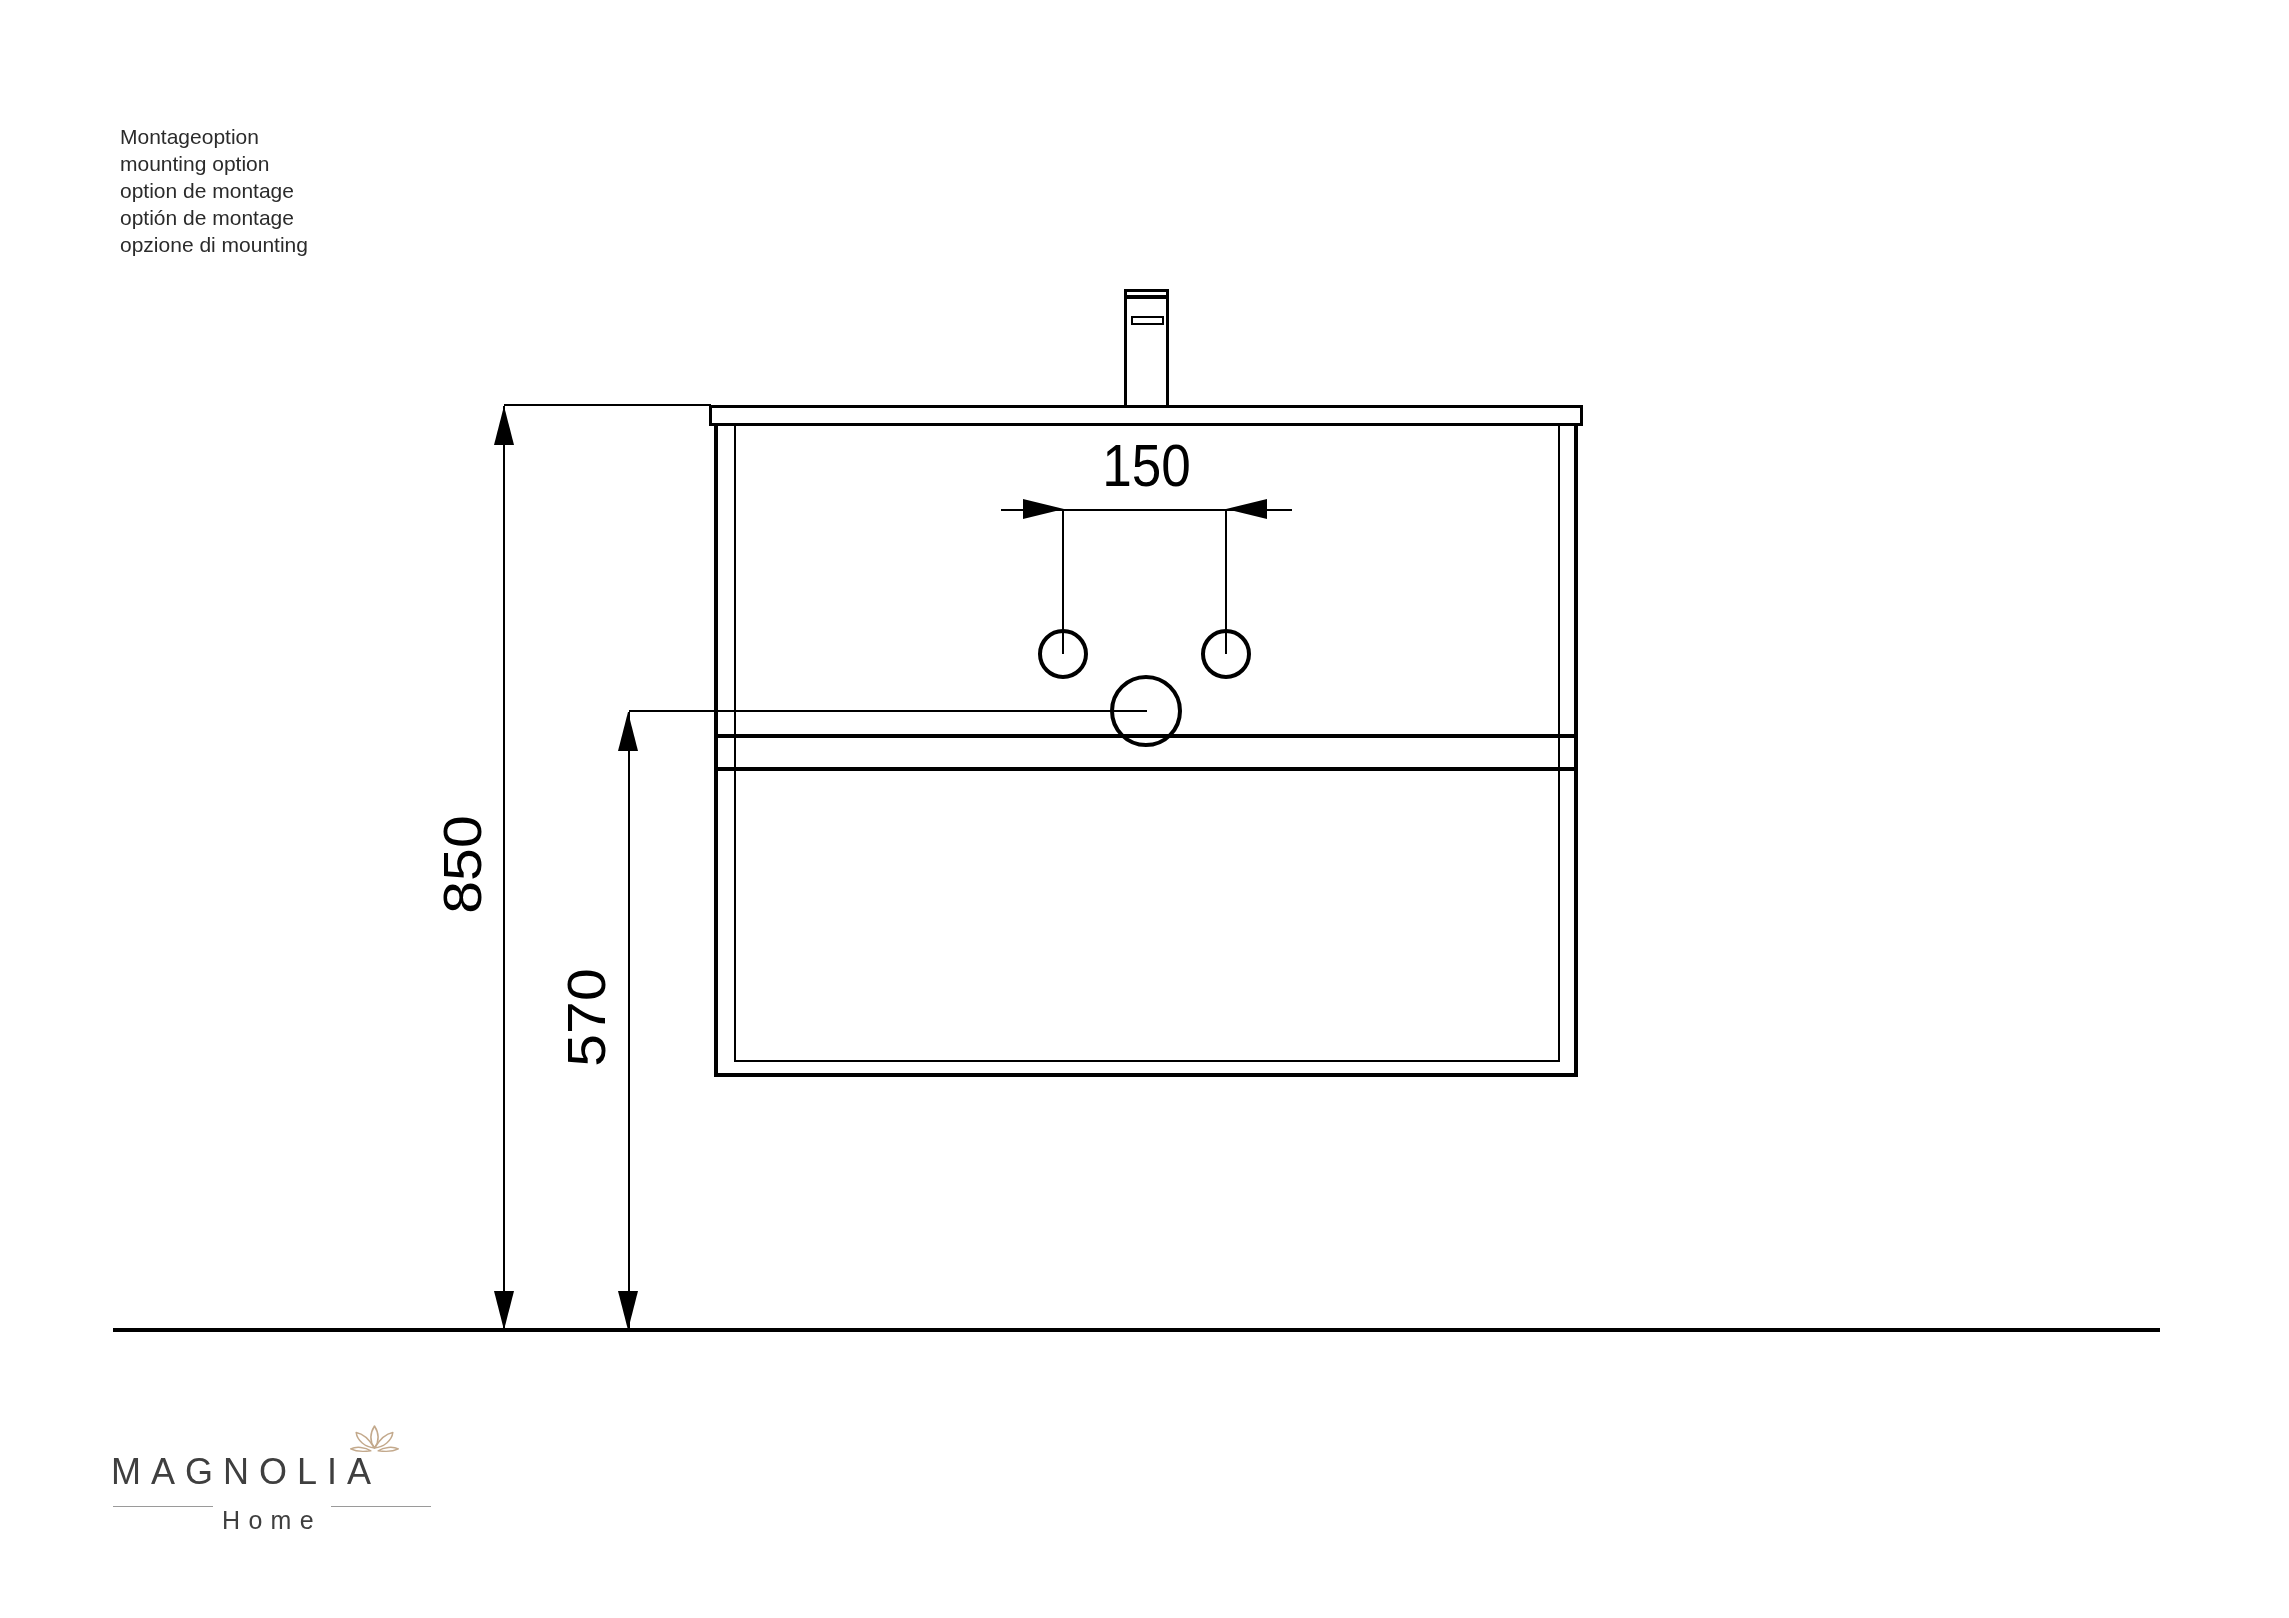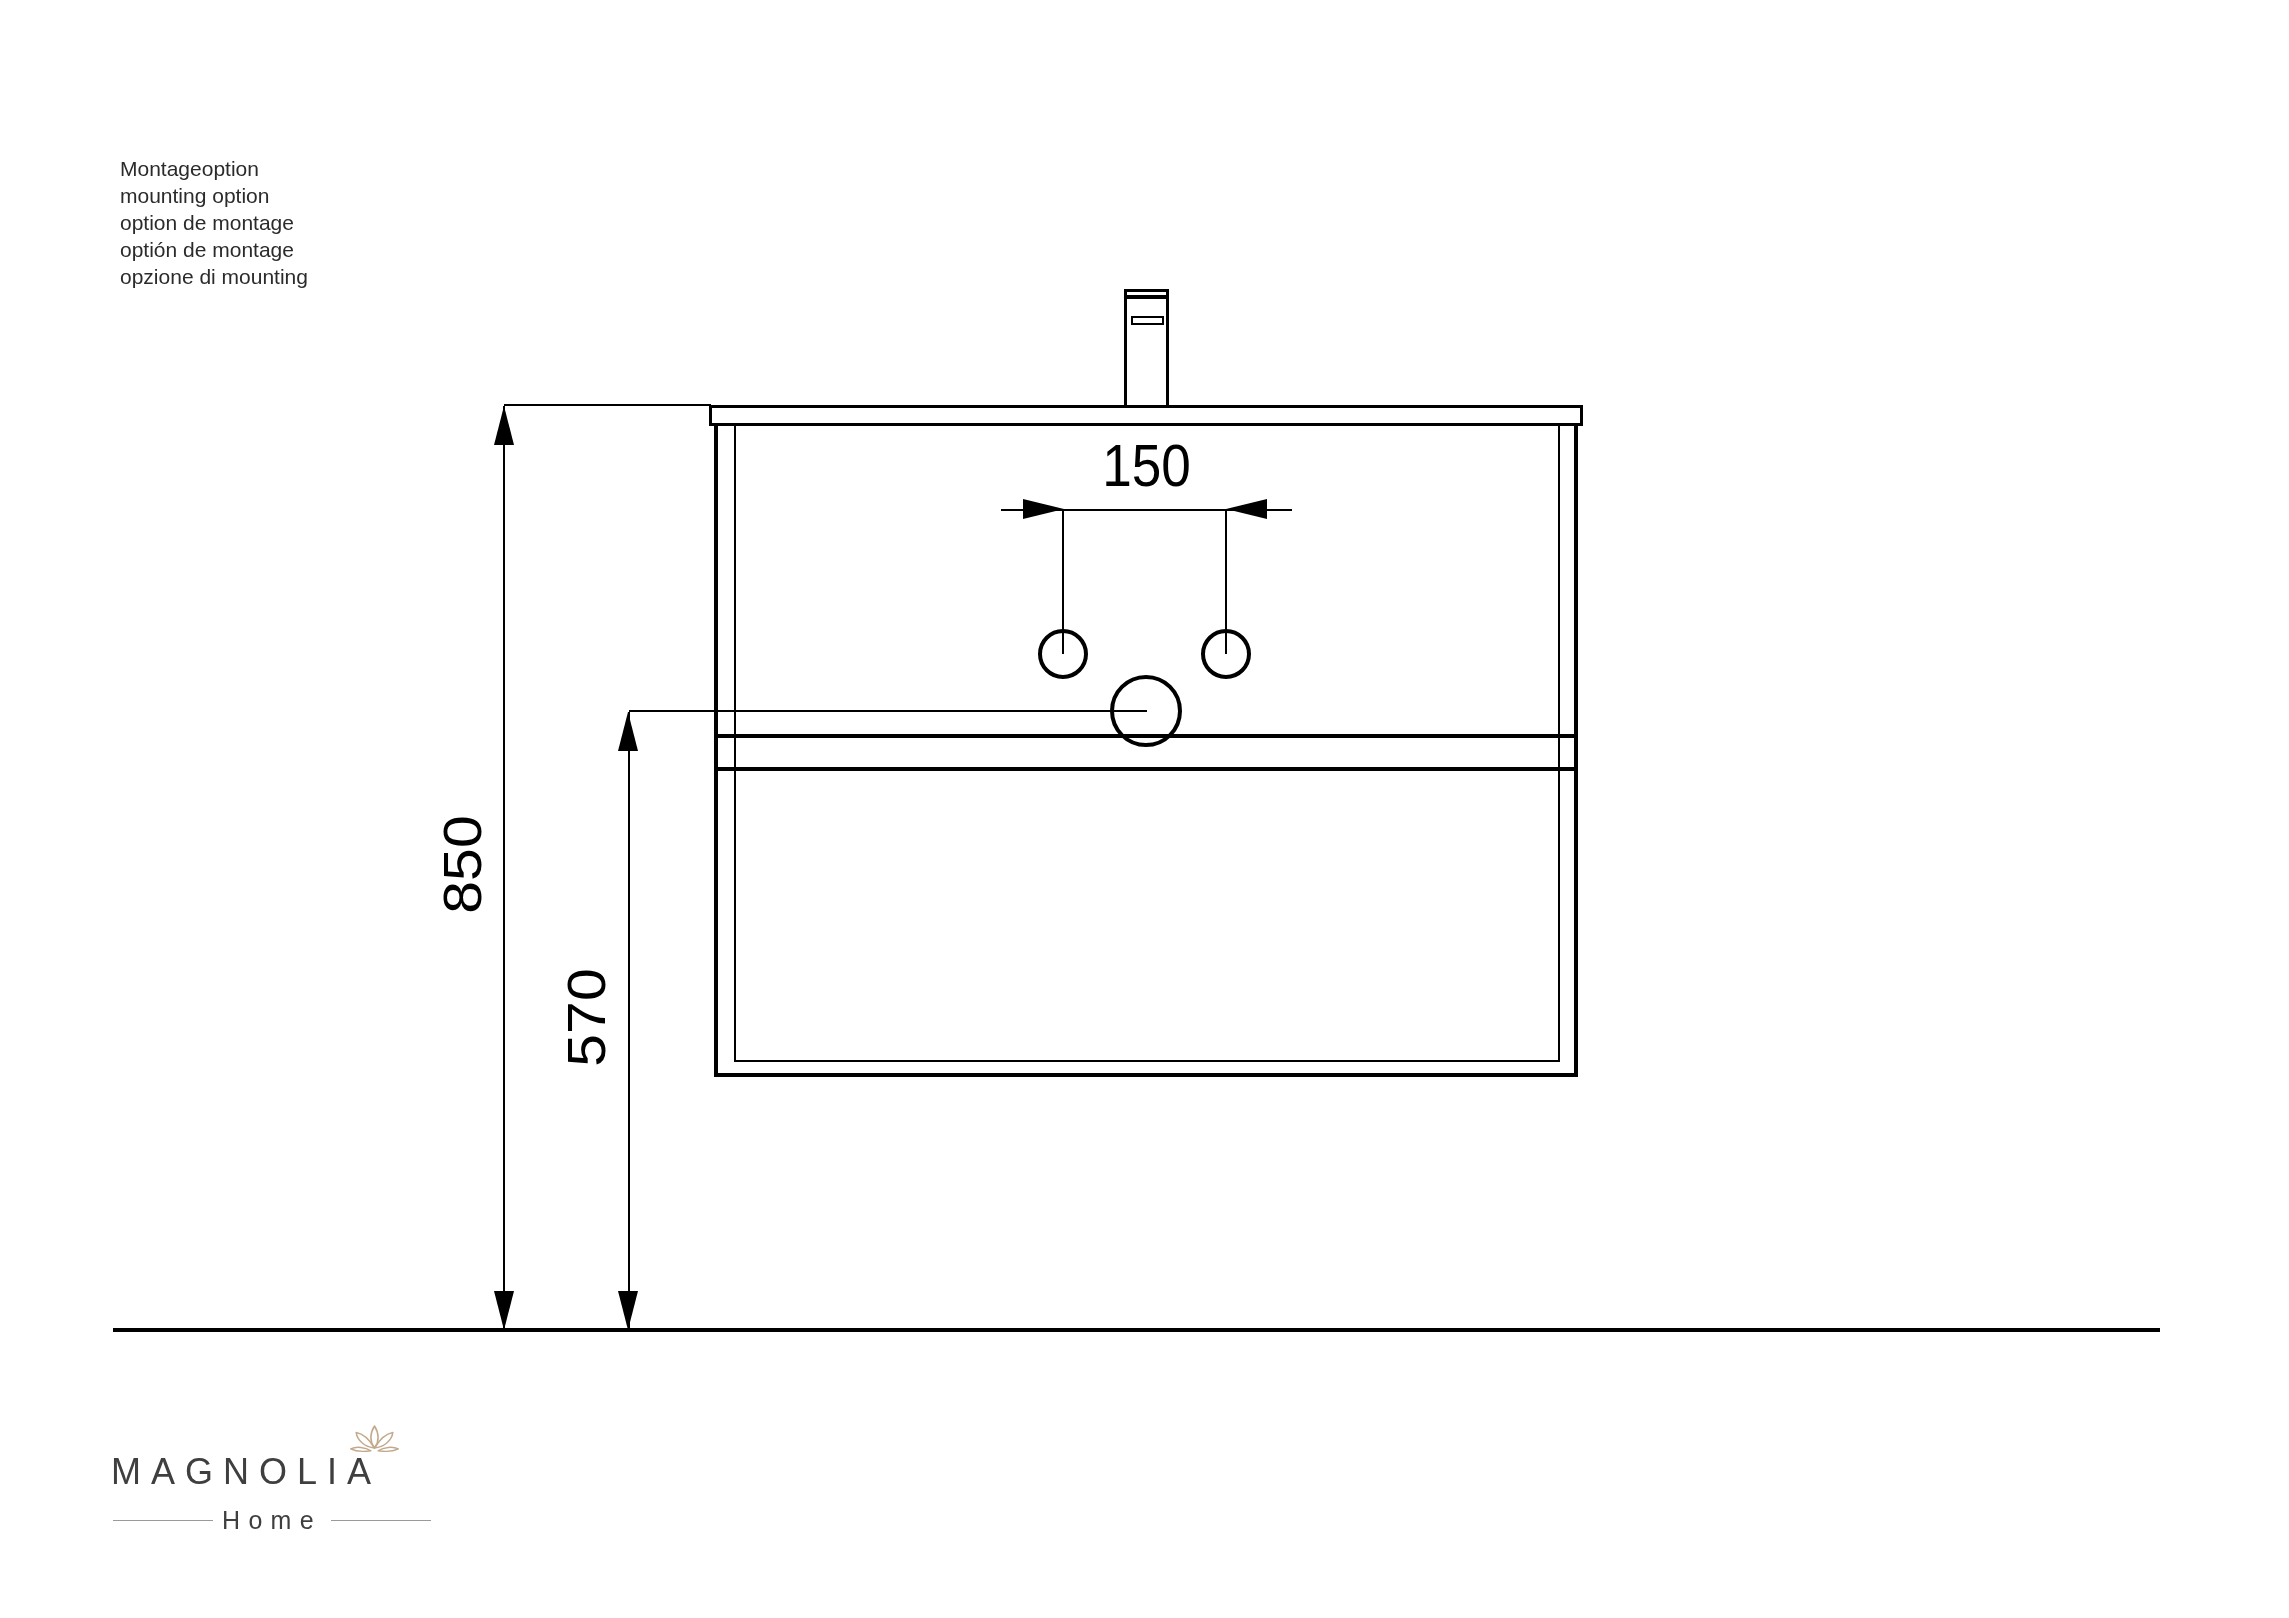--- a/index.html
+++ b/index.html
@@ -6,21 +6,21 @@
     --line:#000000; --note_text:#2b2b2b; --dim_text:#000000;
     --logo_text:#3f3f3f; --logo_accent:#c3a98c; --background:#ffffff; --rule_gray:#9a9a9a;
   }
   html,body{margin:0;padding:0;}
   body{
     width:2290px;height:1619px;background:var(--background);
     font-family:"Liberation Sans", sans-serif;position:relative;overflow:hidden;
   }
   .abs{position:absolute;}
   
-  .notes{left:120px;top:123px;color:var(--note_text);font-size:21px;line-height:27px;margin-top:32px;}
+  .notes{left:120px;top:123px;color:var(--note_text);font-size:21px;line-height:27px;}
   .hline{background:var(--line);height:3.7px;}
   .thin-h{background:var(--line);height:1.8px;}
   .thin-v{background:var(--line);width:1.8px;}
   
   .faucet-body{left:1124px;top:289px;width:45px;height:116px;border-left:3.7px solid var(--line);border-right:3.7px solid var(--line);border-top:3.7px solid var(--line);box-sizing:border-box;}
   .faucet-cap{left:1124px;top:295px;width:45px;}
   .faucet-spout{left:1131px;top:316px;width:33px;height:9.2px;border:2.8px solid var(--line);box-sizing:border-box;}
   
   .countertop{left:709px;top:405px;width:874px;height:21px;border:3.7px solid var(--line);box-sizing:border-box;}
   .cab-outer{left:714px;top:426px;width:864px;height:651px;border-left:4.6px solid var(--line);border-right:4.6px solid var(--line);border-bottom:4.6px solid var(--line);box-sizing:border-box;}
@@ -54,21 +54,21 @@
   .arr-left{border-top:10px solid transparent;border-bottom:10px solid transparent;border-right:41px solid var(--line);}
   .a850-top{left:494px;top:406px;}
   .a850-bot{left:494px;top:1291px;}
   .a570-top{left:618px;top:712px;}
   .a570-bot{left:618px;top:1291px;}
   .a150-left{left:1023px;top:499px;}
   .a150-right{left:1226px;top:499px;}
   
   .logo-brand{left:111px;top:1451px;color:var(--logo_text);font-size:36px;letter-spacing:10px;font-weight:400;}
   .lotus{left:347px;top:1423px;}
-  .logo-home-row{left:113px;top:1506px;width:318px;display:flex;align-items:center;gap:9.2px;}
+  .logo-home-row{left:113px;top:1506px;width:318px;display:flex;align-items:flex-start;gap:9.2px;}
   .logo-rule{flex:1;height:0;border-top:1.8px solid var(--rule_gray);}
   .logo-home-text{color:var(--logo_text);font-size:25px;letter-spacing:8.3px;white-space:nowrap;}
 </style>
 </head>
 <body>
 
 <div class="abs notes">
   <div>Montageoption</div>
   <div>mounting option</div>
   <div>option de montage</div>

